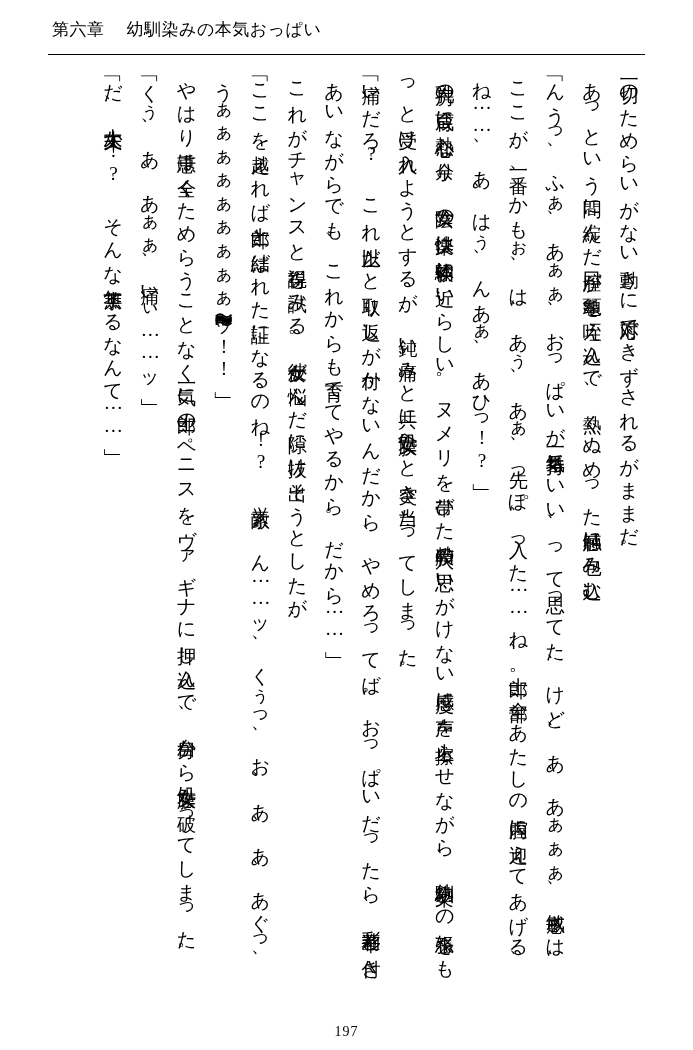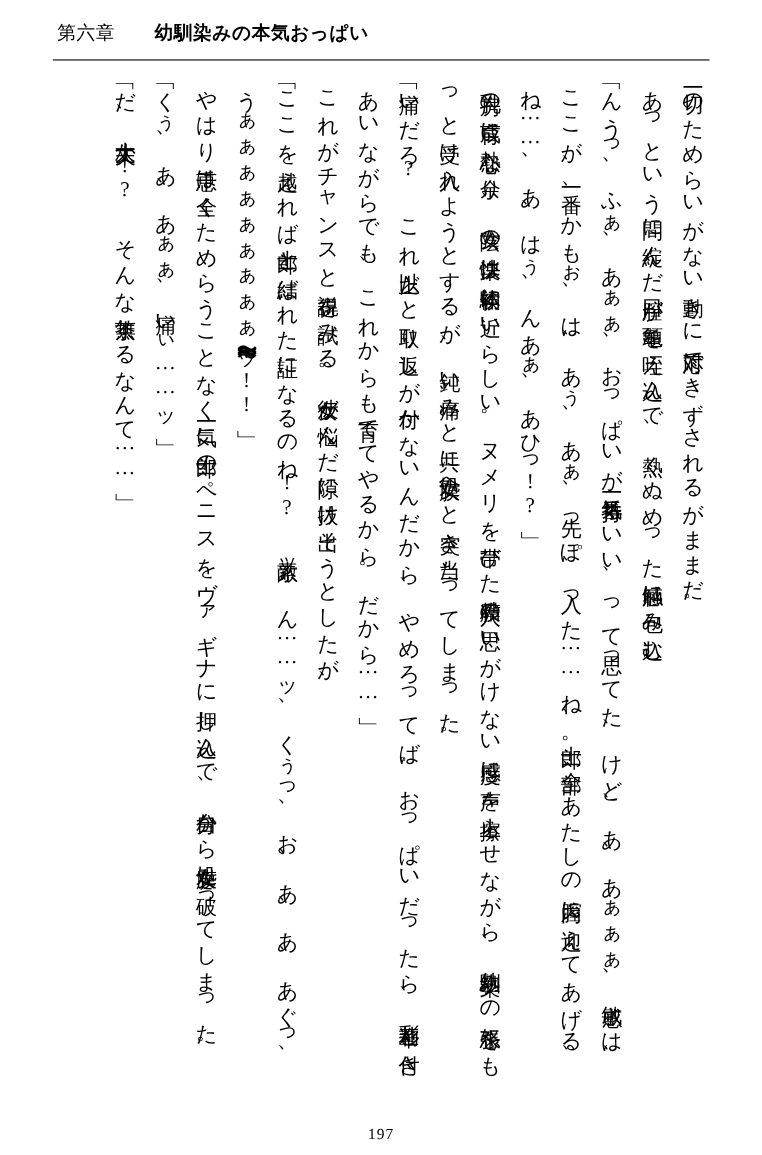--- a/index.html
+++ b/index.html
@@ -28,27 +28,26 @@
   }
   
   .header {
     height: 34px;
     display: flex;
     align-items: flex-start;
     font-size: 17px;
     letter-spacing: 0.5px;
     padding-left: 6px;
     white-space: nowrap;
-    gap: 14px;
   }
   .header .chapter-num {
     margin-right: 22px;
   }
   .header .chapter-title {
-    font-weight: bold;
+    font-weight: normal;
   }
   .rule {
     border-top: 1.5px solid #000;
     margin: 2px 2px 0 2px;
   }
   
   .body-area {
     flex: 1 1 auto;
     position: relative;
     margin-top: 14px;

